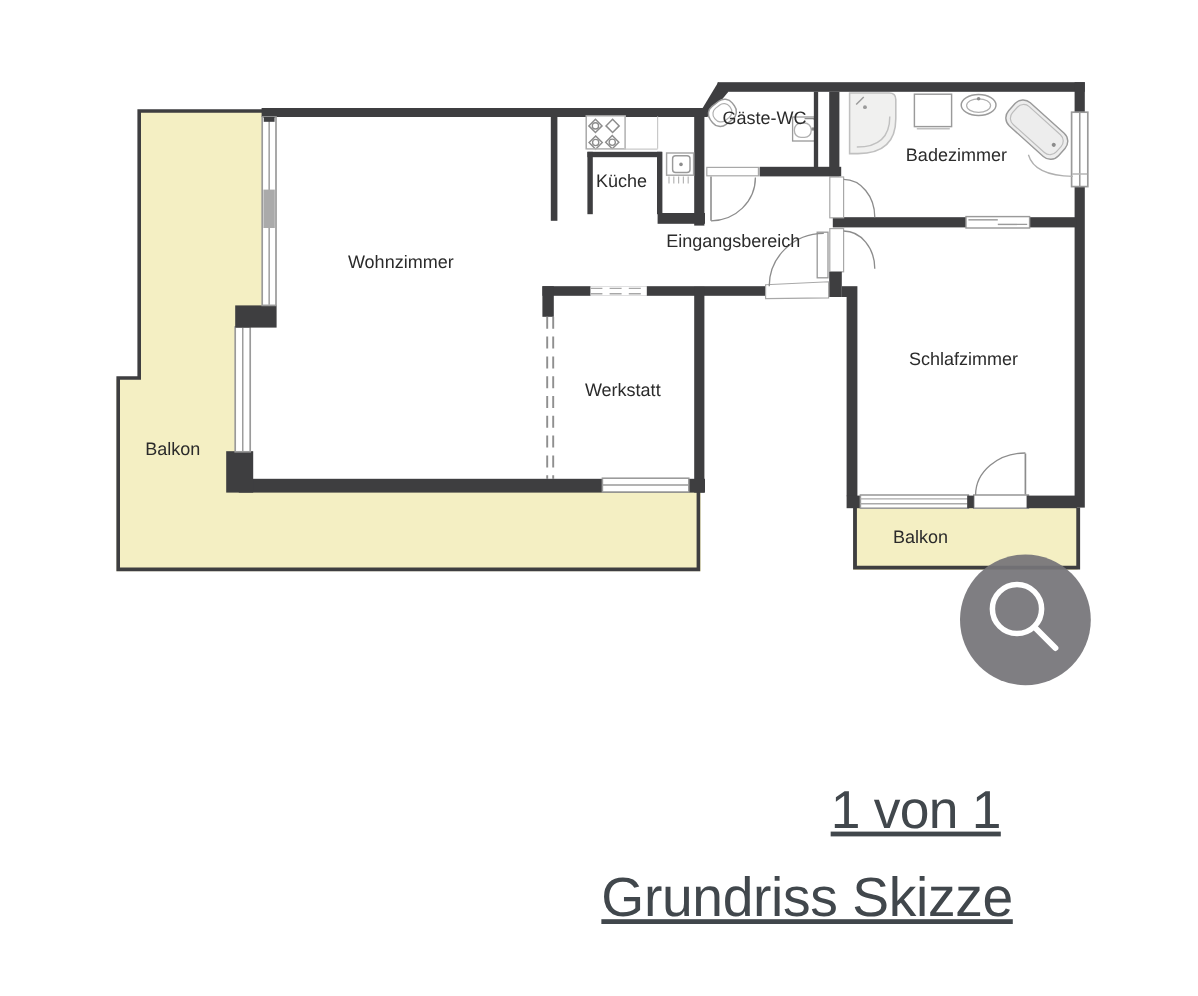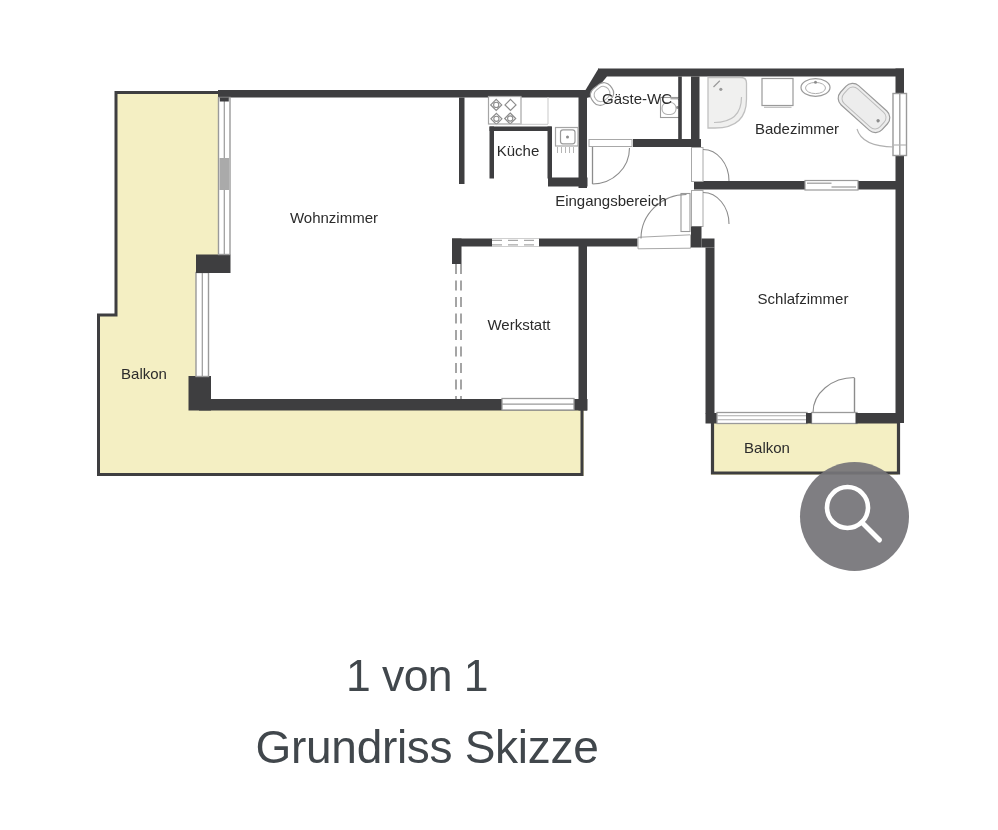--- a/index.html
+++ b/index.html
@@ -1,17 +1,17 @@
 <!DOCTYPE html>
 <html><head>
 <meta charset="utf-8">
 <style>
   html,body{margin:0;padding:0;background:#ffffff;width:998px;height:830px;overflow:hidden;}
   body{font-family:"Liberation Sans", sans-serif;}
-  .caption{position:absolute;left:0;width:834px;text-align:center;color:#41474c;}
+  .caption{position:absolute;left:0;width:834px;text-align:right;color:#41474c;text-decoration:underline;}
   #cap1{top:651px;font-size:44.5px;letter-spacing:-0.6px;}
   #cap2{top:720px;font-size:46px;letter-spacing:-0.3px;padding-left:10px;}
 </style>
 </head>
 <body>
 
 <svg width="998" height="830" viewBox="0 0 998 830" xmlns="http://www.w3.org/2000/svg" style="position:absolute;top:0;left:0;" font-family="Liberation Sans, sans-serif">
 
 <g>
   <path d="M115,92 L224,92 L224,268 L202,268 L202,403 L584,403 L584,476 L97,476 L97,316 L115,316 Z" fill="#f4efc3"></path>

